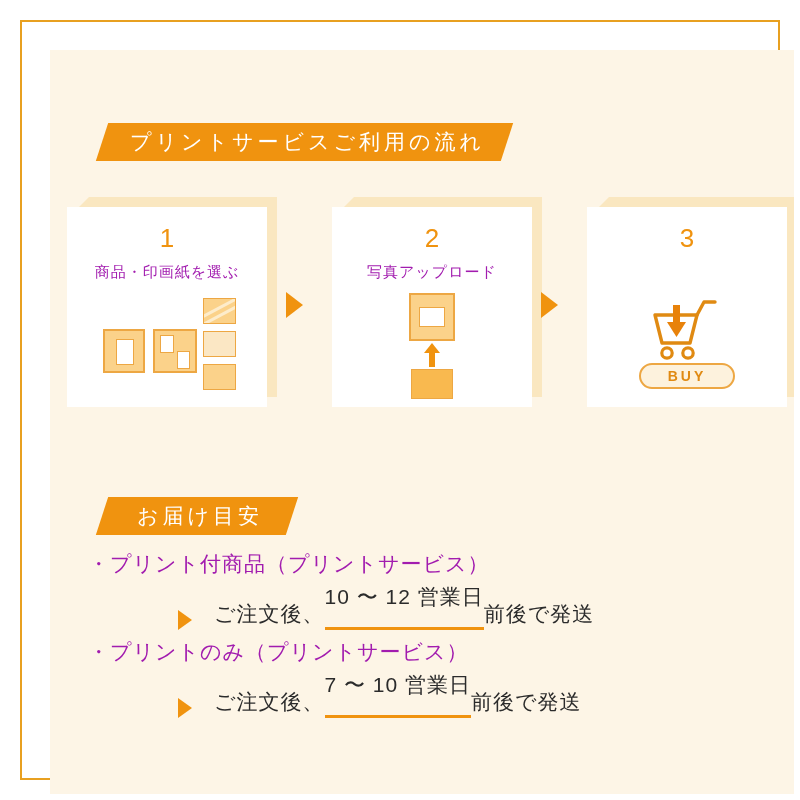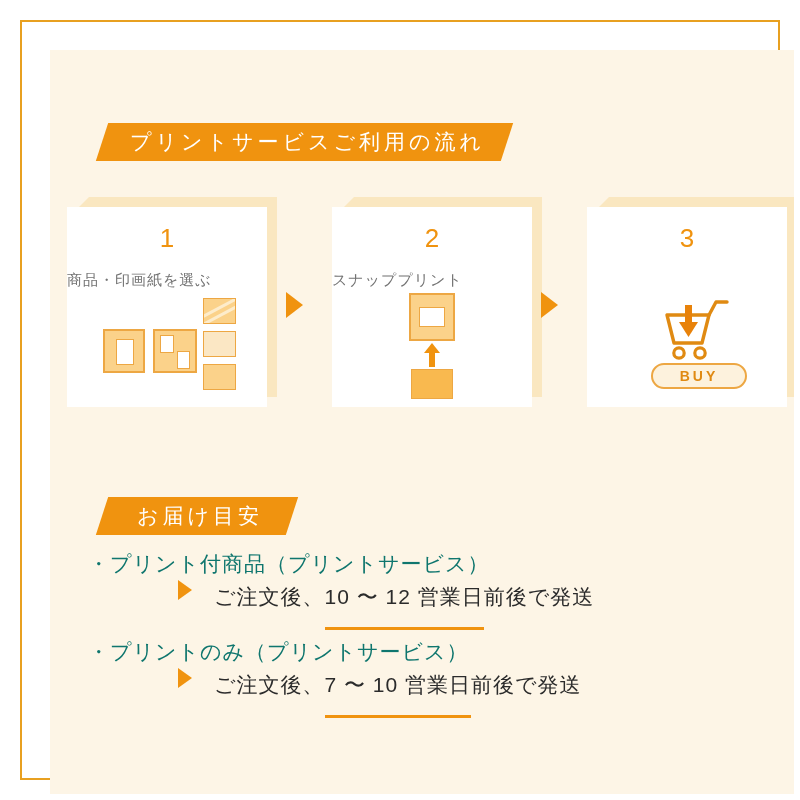--- a/index.html
+++ b/index.html
@@ -111,26 +111,26 @@
     left: 0;
     width: 100%;
     text-align: center;
     font-size: 26px;
     color: #f0930f;
     font-family: "Liberation Sans", sans-serif;
     font-weight: 400;
   }
   .step-label {
     position: absolute;
-    top: 64px;
+    top: 56px;
     left: 0;
     width: 100%;
-    text-align: left;
+    text-align: center;
     font-size: 15px;
-    color: #737373;
+    color: #a21caf;
     letter-spacing: 1px;
   }
   .step-art {
     position: absolute;
     left: 0;
     top: 86px;
     width: 100%;
     height: 110px;
   }
   #step1 { left: 17px; }
@@ -262,21 +262,21 @@
     margin-left: -21px;
     width: 42px; height: 30px;
     background: #f9b94f;
     border: 1px solid #eda743;
     box-sizing: border-box;
   }
 
   
   .s3-wrap {
     position: absolute;
-    left: 12px; top: -4px;
+    left: 0; top: -4px;
     width: 100%; height: 114px;
   }
   .buy-pill {
     position: absolute;
     left: 50%; top: 74px;
     margin-left: -48px;
     width: 96px; height: 26px;
     border: 2px solid #eda743;
     border-radius: 13px;
     background: #fdf2dd;
@@ -294,34 +294,34 @@
   
   #delivery {
     position: absolute;
     left: 38px;
     top: 498px;
     width: 680px;
   }
   .d-item { margin-bottom: 6px; }
   .d-head {
     font-size: 21px;
-    color: #0f766e;
+    color: #a21caf;
     letter-spacing: 1px;
     line-height: 1.5;
     white-space: nowrap;
   }
   .d-sub {
     font-size: 21px;
     color: #2b2b2b;
     letter-spacing: 1px;
     line-height: 1.6;
     padding-left: 90px;
     white-space: nowrap;
     display: flex;
-    align-items: flex-start;
+    align-items: flex-end;
   }
   .d-tri {
     display: inline-block;
     width: 0; height: 0;
     border-left: 14px solid #f0930f;
     border-top: 10px solid transparent;
     border-bottom: 10px solid transparent;
     margin-right: 22px;
     flex: none;
   }
@@ -364,21 +364,21 @@
             </div>
           </div>
         </div>
 
         <div class="step-arrow" id="arrow1"></div>
 
         <div class="step" id="step2">
           <div class="step-shadow"></div>
           <div class="step-card">
             <div class="step-num">2</div>
-            <div class="step-label">スナッププリント</div>
+            <div class="step-label">写真アップロード</div>
             <div class="step-art">
               <div class="s2-wrap">
                 <div class="up-frame">
                   <div class="up-frame-inner"></div>
                 </div>
                 <div class="up-arrow-head"></div>
                 <div class="up-arrow-stem"></div>
                 <div class="up-base"></div>
               </div>
             </div>

